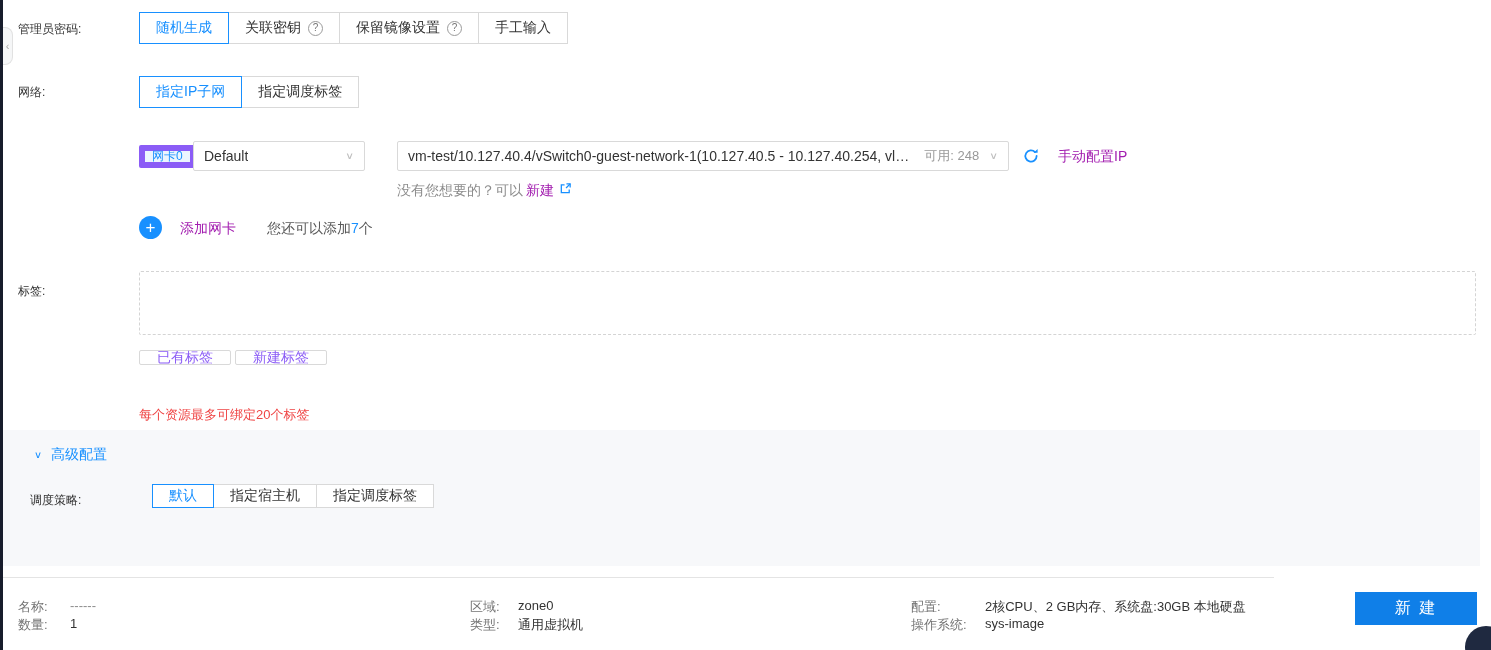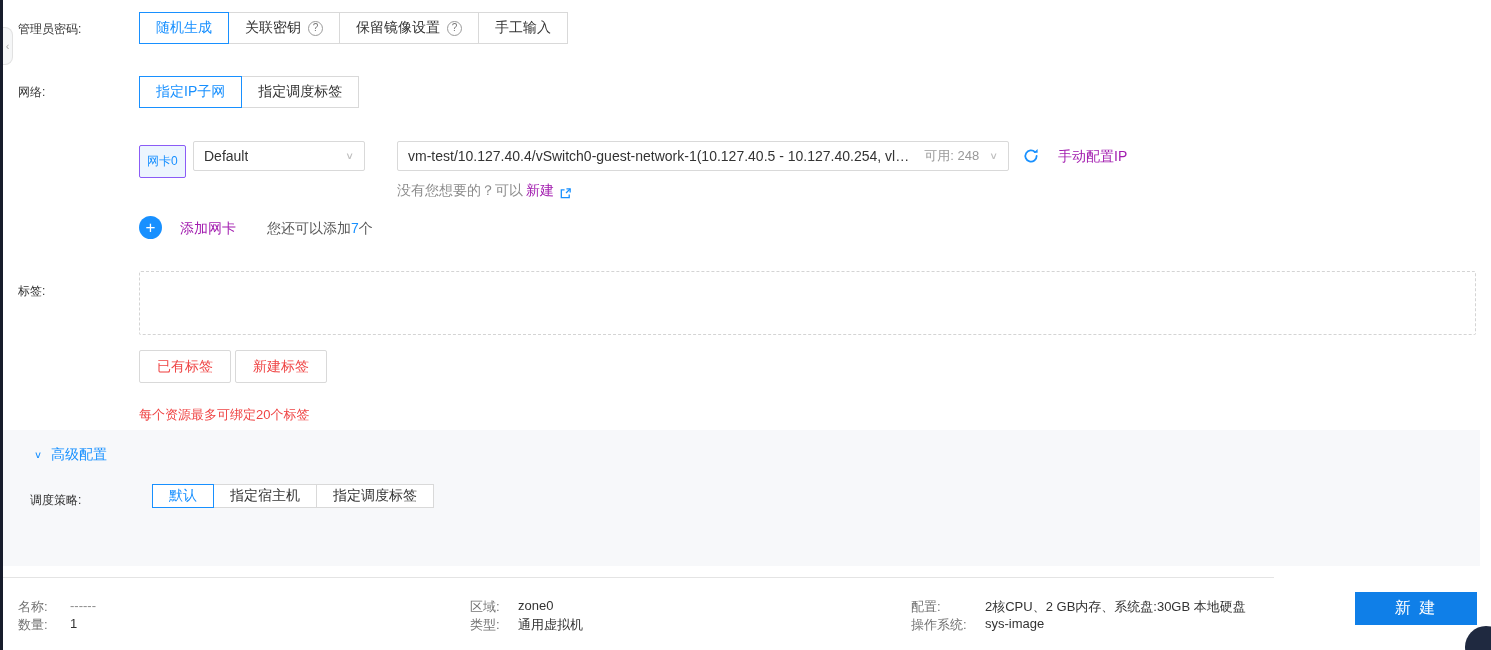--- a/index.html
+++ b/index.html
@@ -18,44 +18,44 @@
   .tab { height:32px; padding:0 16px; background:#fff; border:1px solid #d9d9d9; margin-left:-1px;
     font-size:14px; color:#333; display:flex; align-items:center; gap:7px; cursor:pointer; position:relative;
     white-space:nowrap; font-family:inherit; }
   .tab:first-child { margin-left:0; }
   .tab.selected { border-color:#1890ff; color:#1890ff; z-index:2; }
   .tab-group.small .tab { height:24px; }
 
   .qmark { width:15px; height:15px; border:1px solid #9b9b9b; border-radius:50%; color:#777;
     font-size:10px; display:inline-flex; align-items:center; justify-content:center; line-height:1; }
 
-  .nic-chip { position:absolute; left:139px; top:145px; height:33px; padding:0 7px; background:#ecf5fe;
-    border:1px solid #8b5cf6; border-radius:2px; color:#1890ff; font-size:12px; display:flex; align-items:center; }
+  .nic-chip { position:absolute; left:139px; top:145px; height:23px; padding:0 7px; background:#ecf5fe;
+    border:6px solid #8b5cf6; border-radius:2px; color:#1890ff; font-size:12px; display:flex; align-items:center; }
   .select { position:absolute; top:141px; height:30px; background:#fff; border:1px solid #d9d9d9;
     border-radius:2px; display:flex; align-items:center; padding:0 10px; font-size:14px; color:#333; cursor:pointer; }
   .sel-text { overflow:hidden; white-space:nowrap; text-overflow:ellipsis; }
   .avail { color:#999; font-size:13px; margin-left:auto; padding-left:8px; white-space:nowrap; }
   .chev { color:#bfbfbf; font-size:12px; margin-left:10px; transform:scaleY(.8); }
   .select.l3 .chev { margin-left:auto; }
 
   .link { color:#a21caf; cursor:pointer; font-size:14px; white-space:nowrap; }
   .hint-line { position:absolute; left:397px; top:182px; font-size:14px; color:#8c8c8c;
-    display:flex; align-items:flex-end; gap:3px; }
+    display:flex; align-items:flex-start; gap:3px; }
 
   .plus-circle { position:absolute; left:139px; top:216px; width:23px; height:23px; border-radius:50%;
     background:#1890ff; color:#fff; display:flex; align-items:center; justify-content:center;
     font-size:17px; line-height:1; cursor:pointer; }
   .add-nic-label { position:absolute; left:180px; top:220px; }
   .add-hint { position:absolute; left:267px; top:220px; font-size:14px; color:#595959; }
   .add-hint .count { color:#1890ff; }
 
   .tag-dropzone { position:absolute; left:139px; top:271px; width:1337px; height:64px;
     border:1px dashed #d4d4d4; border-radius:2px; background:#fff; }
-  .btn-plain { position:absolute; top:350px; height:33px; padding:0 17px; background:#fff;
-    border:1px solid #d9d9d9; border-radius:2px; font-size:14px; color:#ef4444; cursor:pointer;
+  .btn-plain { position:absolute; top:350px; height:15px; padding:0 17px; background:#fff;
+    border:1px solid #d9d9d9; border-radius:2px; font-size:14px; color:#8b5cf6; cursor:pointer;
     display:flex; align-items:center; font-family:inherit; white-space:nowrap; }
   .tag-hint { position:absolute; left:139px; top:406px; font-size:13px; color:#ef4444; }
 
   .adv-panel { position:absolute; left:3px; top:430px; width:1477px; height:136px; background:#f7f8fa; }
   .adv-header { position:absolute; left:34px; top:446px; display:flex; align-items:center; gap:9px;
     color:#1890ff; font-size:14px; cursor:pointer; }
   .adv-chev { font-size:11px; transform:scaleY(.85); }
 
   .footer { position:absolute; left:0; top:577px; width:1274px; height:73px; background:#fff;
     border-top:1px solid #e4e4e4; }

